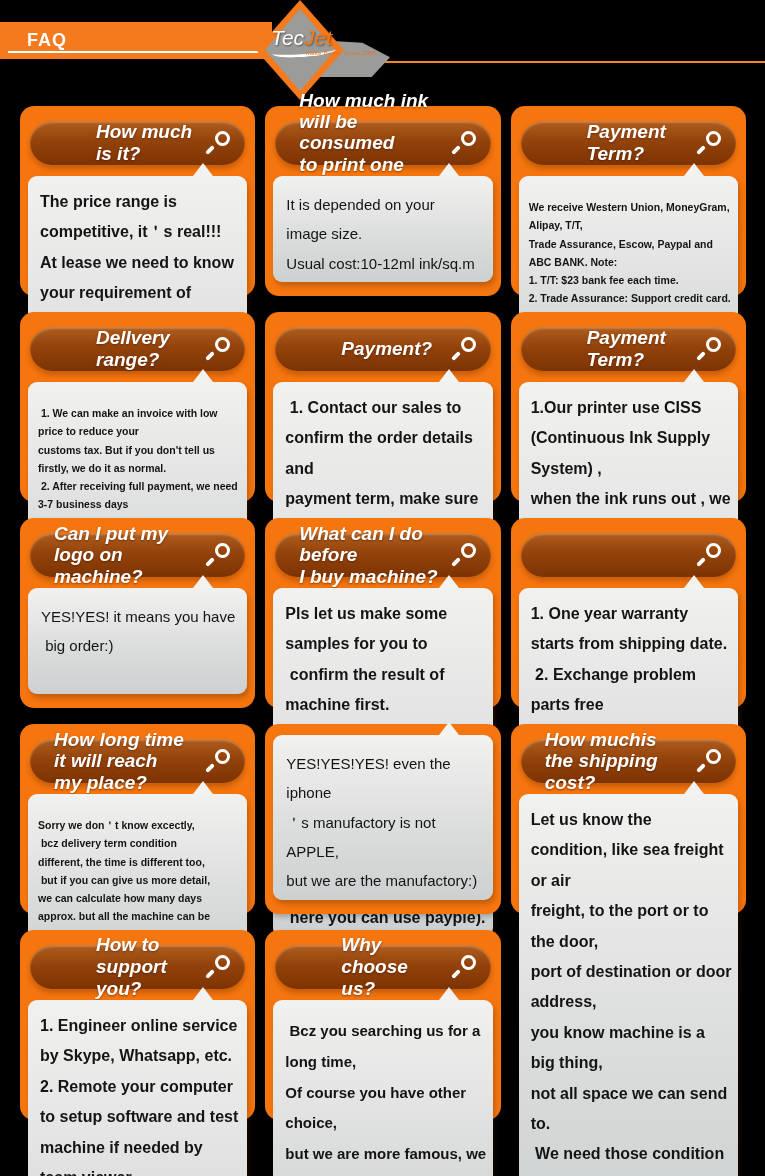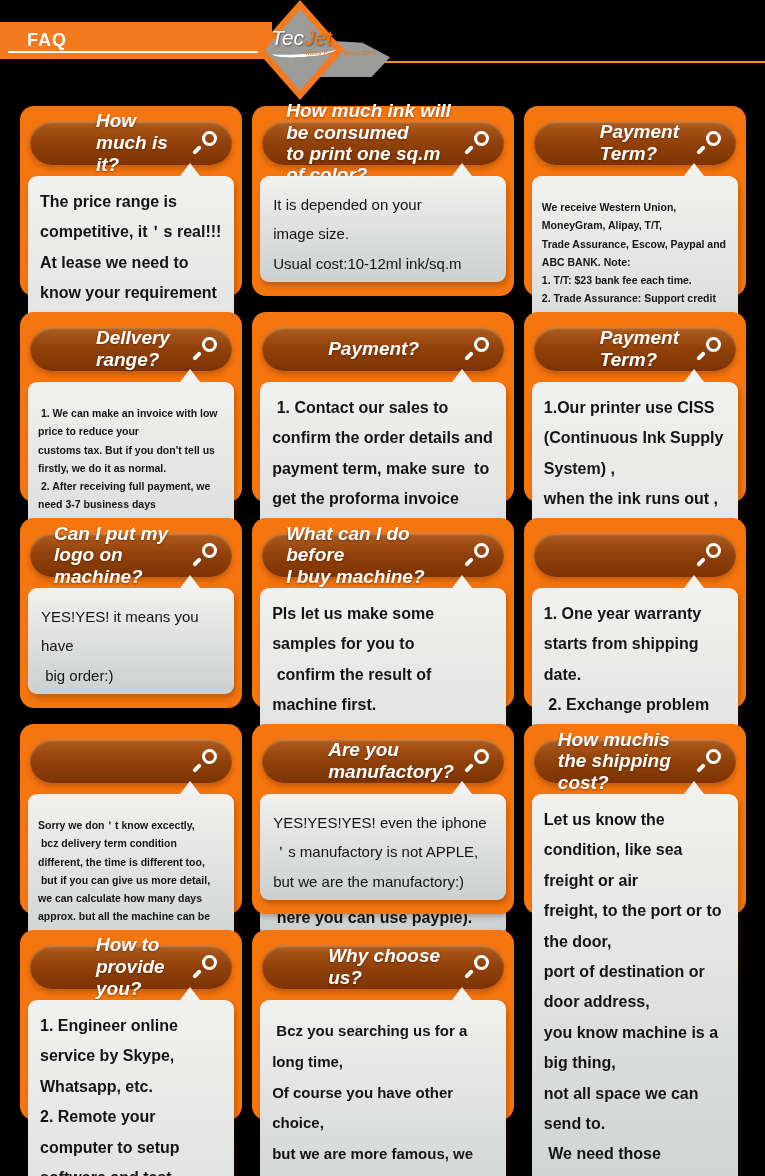--- a/index.html
+++ b/index.html
@@ -235,45 +235,40 @@
         <div class="answer body-sm">1. One year warranty starts from shipping date.
  2. Exchange problem parts free
  by Non-human factors, not
 including ink system such as printhead, cap station,
 ink tube, ink pump, cartridge, damper etc.</div>
       </div>
     </div>
 
     <div class="card">
       <div class="pill">
+        <span class="q title-sm">How long time it will reach
+my place?</span>
         <span class="mag">
             <span class="ring"></span>
             <span class="handle"></span>
           </span>
       </div>
       <div class="bubble">
           <span class="tail"></span>
         <div class="answer body-xs">Sorry we don＇t know excectly,
  bcz delivery term condition
 different, the time is different too,
  but if you can give us more detail,
 we can calculate how many days
 approx. but all the machine can be delivered from
  factory within 7 working days</div>
       </div>
     </div>
 
     <div class="card">
-      <div class="pill">
-        <span class="q title-lg">Are you manufactory?</span>
-        <span class="mag">
-            <span class="ring"></span>
-            <span class="handle"></span>
-          </span>
-      </div>
       <div class="bubble">
           <span class="tail"></span>
         <div class="answer body-xl">YES!YES!YES! even the iphone
 ＇s manufactory is not APPLE,
 but we are the manufactory:)</div>
       </div>
     </div>
 
     <div class="card">
       <div class="pill">
@@ -291,21 +286,21 @@
 port of destination or door address,
 you know machine is a big thing,
 not all space we can send to.
  We need those condition to checking
  the cost.</div>
       </div>
     </div>
 
     <div class="card">
       <div class="pill">
-        <span class="q title-lg">How to provide you?</span>
+        <span class="q title-lg">How to support you?</span>
         <span class="mag">
             <span class="ring"></span>
             <span class="handle"></span>
           </span>
       </div>
       <div class="bubble">
           <span class="tail"></span>
         <div class="answer body-sm">1. Engineer online service by Skype, Whatsapp, etc.
 2. Remote your computer to setup software and test
 machine if needed by team viewer.

